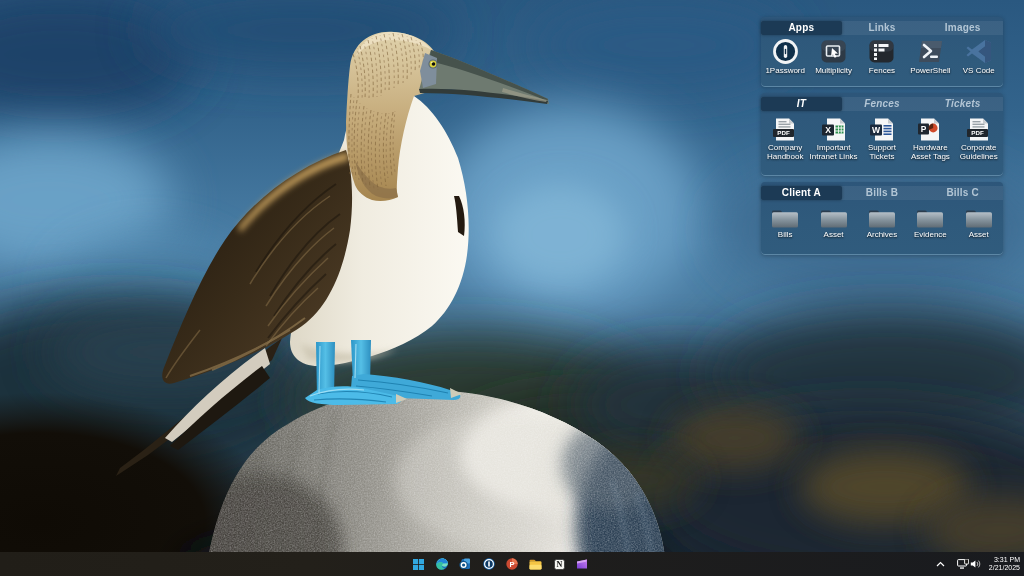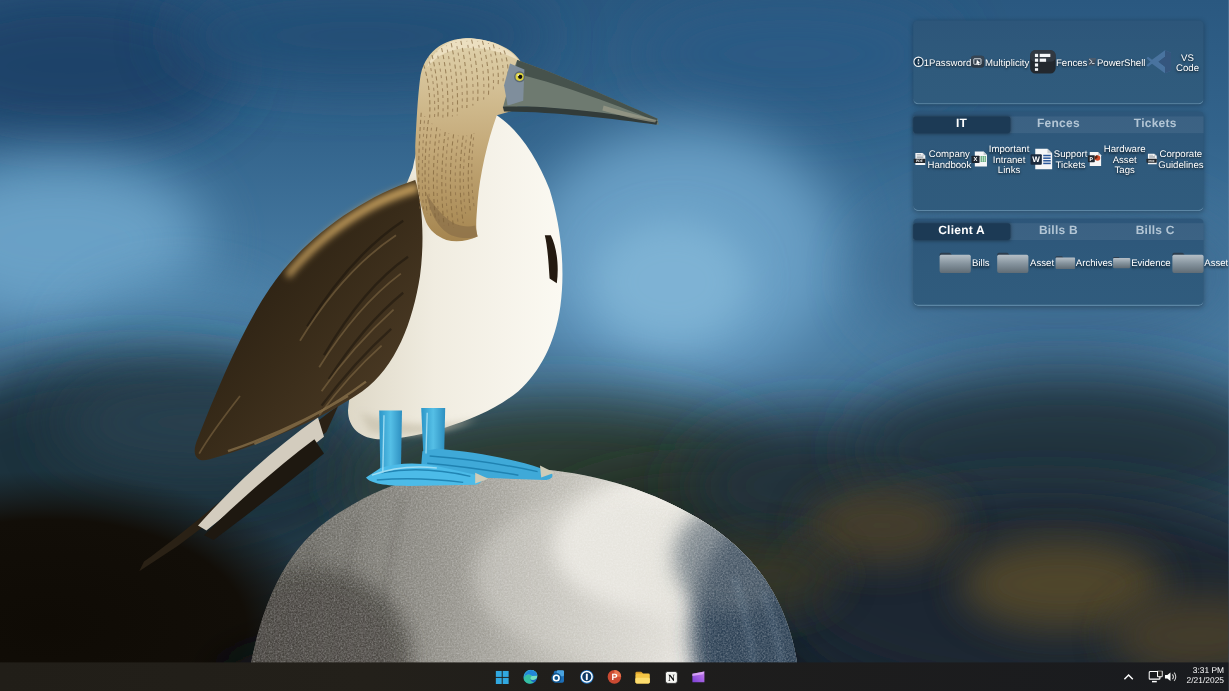--- a/index.html
+++ b/index.html
@@ -10,21 +10,21 @@
     background:linear-gradient(180deg,#2d567a 0%,#2f5a7c 55%,#36648426 100%);
     background-color:#2f5a7c;
     box-shadow:0 1px 4px rgba(0,0,0,0.25), inset 0 -1px 0 rgba(160,200,225,0.4);}
   .tabs{position:absolute;left:0;top:3px;width:100%;height:14px;display:flex;
     background:rgba(255,255,255,0.07);}
   .tab{flex:1;text-align:center;font-size:10px;font-weight:bold;line-height:14px;
     color:rgba(205,220,230,0.82);letter-spacing:0.2px;}
   .tab.active{background:#1c3a55;color:#fff;border-radius:2px;
     box-shadow:0 0 3px rgba(0,0,0,0.35);}
   .icons{position:absolute;left:0;width:100%;display:flex;}
-  .cell{width:48.4px;display:flex;flex-direction:row;align-items:center;}
+  .cell{width:48.4px;display:flex;flex-direction:column;align-items:center;}
   .lbl{font-size:8px;color:#fff;text-align:center;line-height:8.5px;margin-top:3px;
     text-shadow:0 1px 2px rgba(0,0,0,0.8);}
   #taskbar{position:absolute;left:0;top:552px;width:1024px;height:24px;
     background:linear-gradient(90deg,#211e18 0%,#23201a 30%,#1e1d1c 55%,#191b1f 100%);}
   .tbicons{position:absolute;left:407px;top:2px;height:20px;display:flex;align-items:center;}
   .tbi{width:23.4px;height:20px;display:flex;align-items:center;justify-content:center;}
   #tray{position:absolute;right:4px;top:0;height:24px;display:flex;align-items:center;color:#fff;}
   #clock{font-size:7px;line-height:8px;text-align:right;color:#fff;margin-left:6px;margin-right:0;}
 </style>
 </head>
@@ -232,20 +232,25 @@
     <path d="M356,344 L355,378"></path>
     <path d="M310,396 C326,390 346,388 364,390"></path>
   </g>
   <path d="M450,388 L462,394 L451,398 Z" fill="#cfccb8"></path>
   <path d="M396,394 L407,399 L396,403 Z" fill="#cfccb8"></path>
  </g>
 </svg>
 
 
 <div class="fence" id="f1" style="top:17px;height:70px;">
+  <div class="tabs" style="top:4px;">
+    <div class="tab active">Apps</div>
+        <div class="tab">Links</div>
+        <div class="tab">Images</div>
+  </div>
   <div class="icons" style="top:22px;">
     <div class="cell">
       <svg width="25" height="25" viewBox="0 0 25 25">
         <circle cx="12.5" cy="12.5" r="11" fill="#10304a" stroke="#f2f4f6" stroke-width="2.8"></circle>
         <rect x="10.8" y="6" width="3.4" height="13" rx="1.7" fill="#f2f4f6"></rect>
         <rect x="11.8" y="9.8" width="1.4" height="5.4" rx="0.7" fill="#10304a"></rect>
       </svg>
       <div class="lbl">1Password</div>
     </div>
     <div class="cell">
@@ -286,21 +291,21 @@
         <path d="M19,1 L25,3.5 L25,21.5 L19,24 L6,14.5 L2,17.5 L0.5,16 L4.5,12.5 L0.5,9 L2,7.5 L6,10.5 Z M19,7.5 L12.5,12.5 L19,17.5 Z" fill="#49739f"></path>
         <path d="M19,1 L25,3.5 L25,21.5 L19,24 Z M19,7.5 L19,17.5 L12.5,12.5 Z" fill="#35567e"></path>
       </svg>
       <div class="lbl">VS Code</div>
     </div>
   </div>
 </div>
 
 
 <div class="fence" id="f2" style="top:93px;height:83px;">
-  <div class="tabs" style="top:4px;">
+  <div class="tabs" style="top:4px;font-style:italic;">
     <div class="tab active">IT</div>
         <div class="tab">Fences</div>
         <div class="tab">Tickets</div>
   </div>
   <div class="icons" style="top:25px;">
     <div class="cell">
       <svg width="26" height="23" viewBox="0 0 26 23">
         <path d="M4,0.5 L17,0.5 L22,5.5 L22,22.5 L4,22.5 Z" fill="#f5f6f7"></path>
         <path d="M17,0.5 L17,5.5 L22,5.5 Z" fill="#c8ccd0"></path>
         <g fill="#9aa2a8">
@@ -374,21 +379,21 @@
   </div>
 </div>
 
 
 <div class="fence" id="f3" style="top:182px;height:73px;">
   <div class="tabs" style="top:4px;">
     <div class="tab active">Client A</div>
         <div class="tab">Bills B</div>
         <div class="tab">Bills C</div>
   </div>
-  <div class="icons" style="top:27px;margin-left:21px;">
+  <div class="icons" style="top:27px;">
     <div class="cell">
       <svg width="28" height="19" viewBox="0 0 28 19">
         <path d="M1,3 Q1,1.6 2.4,1.6 L9,1.6 Q10,1.6 10.6,2.6 L11.4,4 L1,4 Z" fill="#2c3d4e"></path>
         <rect x="1" y="3.2" width="26" height="15.3" rx="1.6" fill="url(#fgrad)"></rect>
       </svg>
       <div class="lbl">Bills</div>
     </div>
     <div class="cell">
       <svg width="28" height="19" viewBox="0 0 28 19">
         <path d="M1,3 Q1,1.6 2.4,1.6 L9,1.6 Q10,1.6 10.6,2.6 L11.4,4 L1,4 Z" fill="#2c3d4e"></path>

